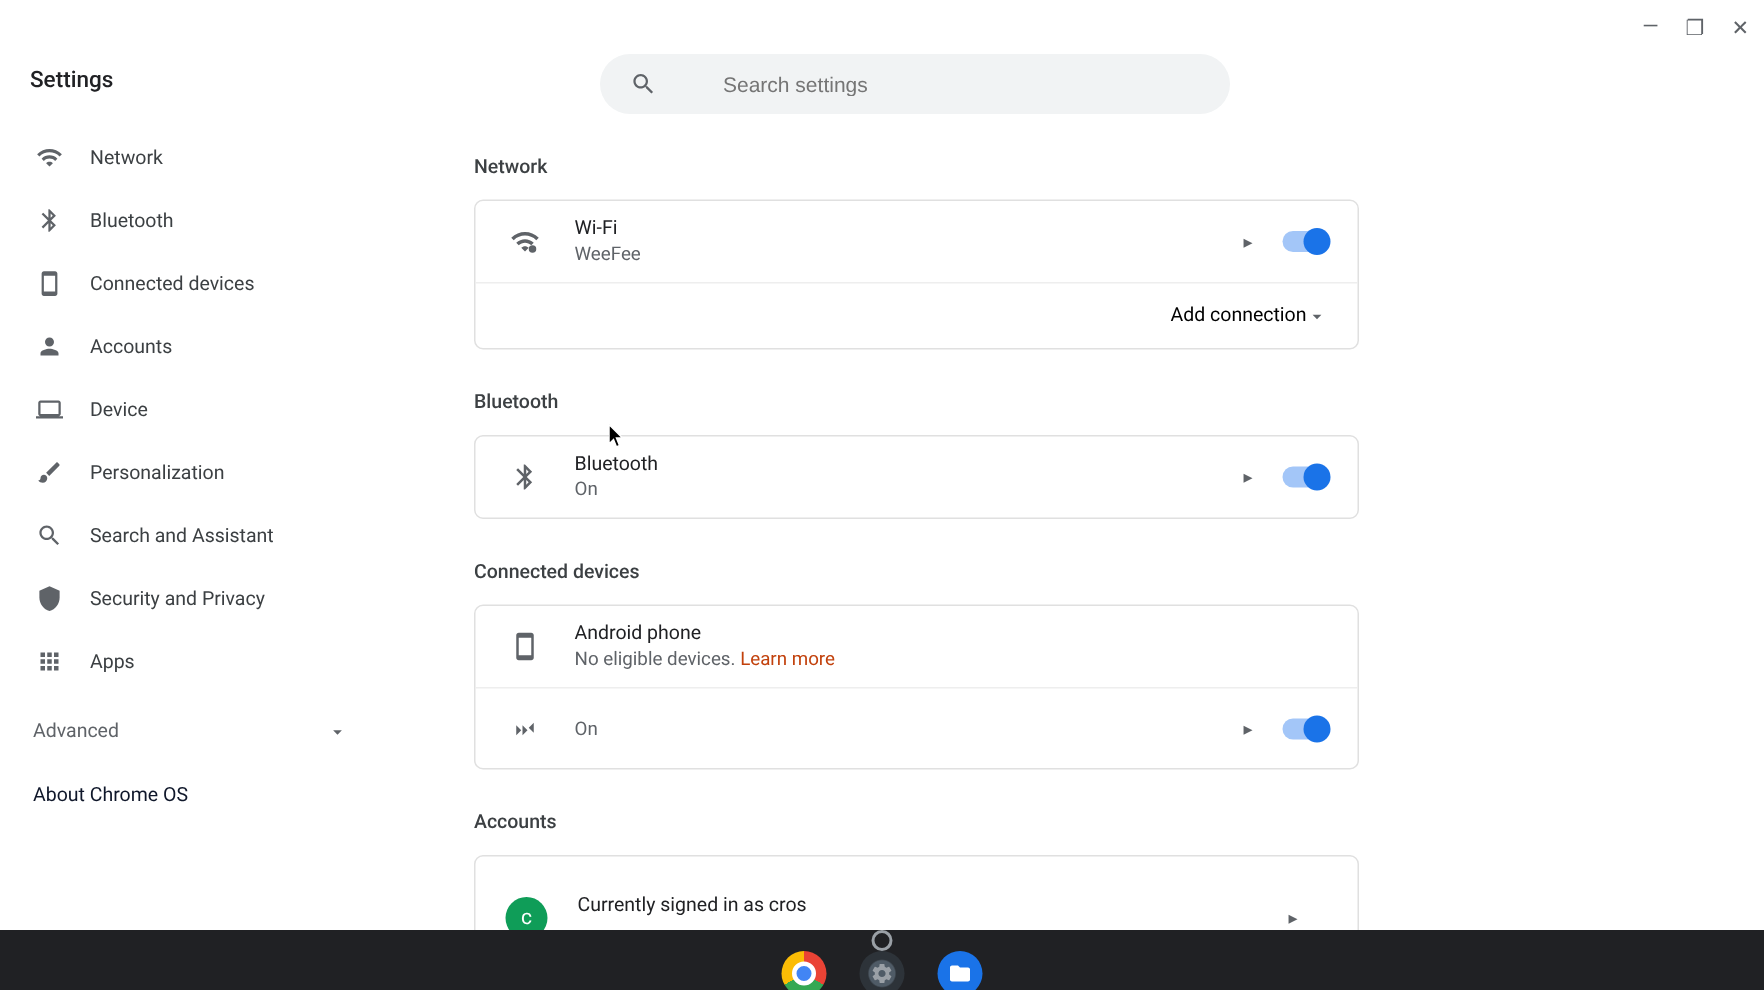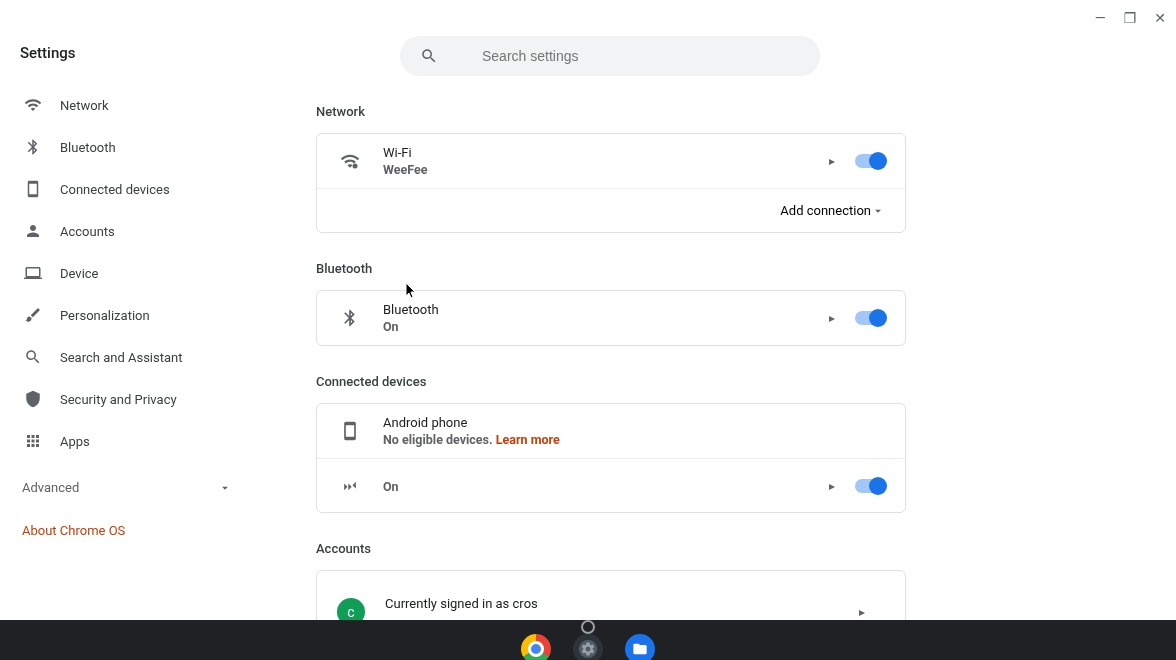--- a/index.html
+++ b/index.html
@@ -53,21 +53,21 @@
   align-items: center;
   padding: 14px 4px;
   color: #5f6368;
   font-size: 13px;
   cursor: pointer;
   margin-top: 4px;
 }
 .advanced svg { width: 14px; height: 14px; fill: #5f6368; margin-right: 6px;}
 .about {
   padding: 14px 4px;
-  color: #c2410c;
+  color: #0f172a;
   font-size: 13px;
   cursor: pointer;
 }
 .main {
   position: absolute;
   left: 300px;
   top: 36px;
   right: 30px;
 }
 .search-bar {
@@ -113,21 +113,21 @@
 .row-icon {
   width: 26px;
   display: flex;
   justify-content: center;
   margin-right: 20px;
   color: #5f6368;
 }
 .row-icon svg { width: 20px; height: 20px; fill: #5f6368; }
 .row-text { flex: 1; }
 .row-title { font-size: 13px; color: #202124; }
-.row-sub { font-size: 12.5px; color: #5f6368; margin-top: 2px; font-weight: bold; }
+.row-sub { font-size: 12.5px; color: #5f6368; margin-top: 2px; }
 .row-sub a { color: #c2410c; text-decoration: none; }
 .chevron {
   color: #5f6368;
   font-size: 12px;
   margin: 0 20px;
 }
 .toggle {
   width: 30px;
   height: 14px;
   background: #a3c6f8;

